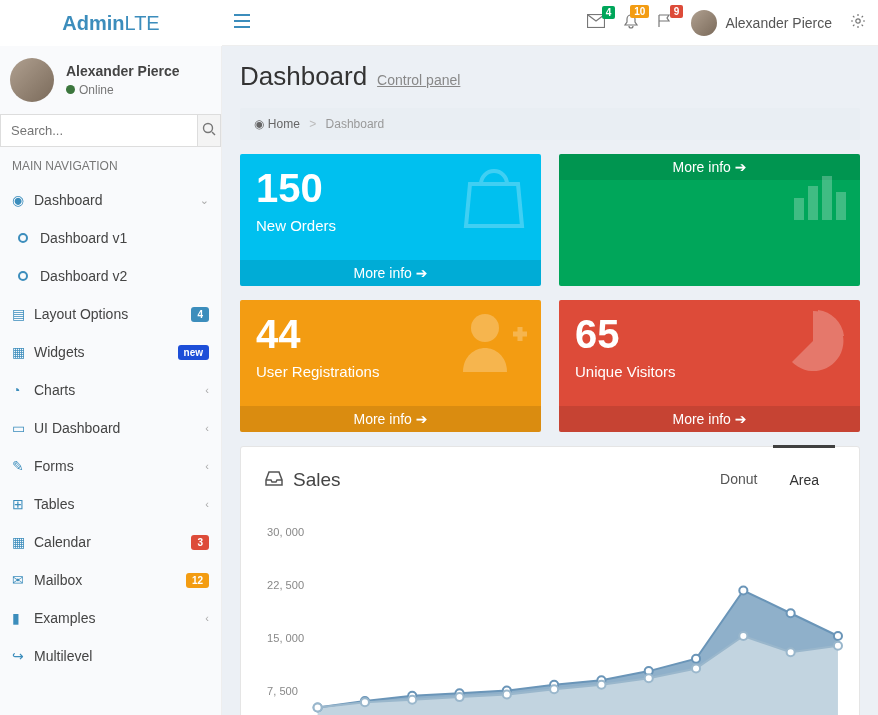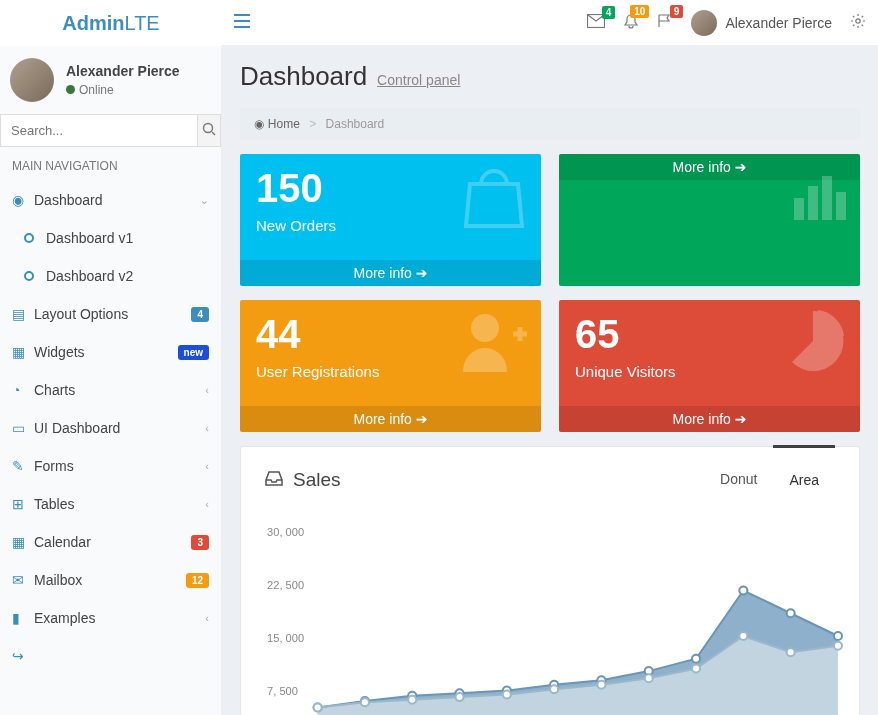--- a/index.html
+++ b/index.html
@@ -28,21 +28,21 @@
 .user-status { font-size: 12px; color: #777; margin-top: 4px; }
 .status-dot { display: inline-block; width: 9px; height: 9px; border-radius: 50%; background: #3c763d; margin-right: 4px; }
 .search-box { display: flex; padding: 0; }
 .search-input { flex: 1; border: 1px solid #ddd; border-right: none; padding: 8px 10px; font-size: 13px; background: #fff; }
 .search-btn { width: 38px; border: 1px solid #ddd; background: #f4f4f4; color: #777; cursor: pointer; }
 .nav-header { color: #777; font-size: 12px; padding: 12px 12px 8px; }
 .nav-item { display: flex; align-items: center; padding: 11px 12px; color: #444; cursor: pointer; position: relative; }
 .nav-item .nav-icn { width: 22px; color: #3c8dbc; font-size: 14px; }
 .nav-item .nav-label { flex: 1; }
 .nav-item .nav-caret { color: #aaa; font-size: 11px; }
-.nav-item.sub { padding-left: 24px; }
+.nav-item.sub { padding-left: 18px; }
 .nav-item.sub .nav-icn { color: #3c8dbc; }
 .nav-item.sub .circle { width: 10px; height: 10px; border: 2px solid #3c8dbc; border-radius: 50%; display: inline-block; }
 .badge-sm { font-size: 10px; padding: 2px 6px; border-radius: 3px; color: #fff; font-weight: bold; }
 .badge-blue { background: #3c8dbc; } .badge-green2 { background: #1d4ed8; } .badge-red { background: #dd4b39; } .badge-orange { background: #f39c12; }
 
 
 .content { flex: 1; padding: 0; }
 .content-header { padding: 15px 18px 10px; }
 .content-header h1 { font-size: 26px; font-weight: 500; color: #333; display: inline; }
 .content-header small { color: #888; font-size: 14px; margin-left: 6px; text-decoration: underline; }
@@ -192,20 +192,21 @@
       <span class="nav-label">Mailbox</span>
       <span class="badge-sm badge-orange">12</span>
     </div>
     <div class="nav-item">
       <span class="nav-icn">▮</span>
       <span class="nav-label">Examples</span>
       <span class="nav-caret">‹</span>
     </div>
     <div class="nav-item">
       <span class="nav-icn">↪</span>
+      <span class="nav-label">Multilevel</span>
     </div>
   </aside>
 
   <section class="content">
     <div class="content-header">
       <h1>Dashboard</h1>
       <small>Control panel</small>
     </div>
     <div class="breadcrumb">
       <span>◉</span>

